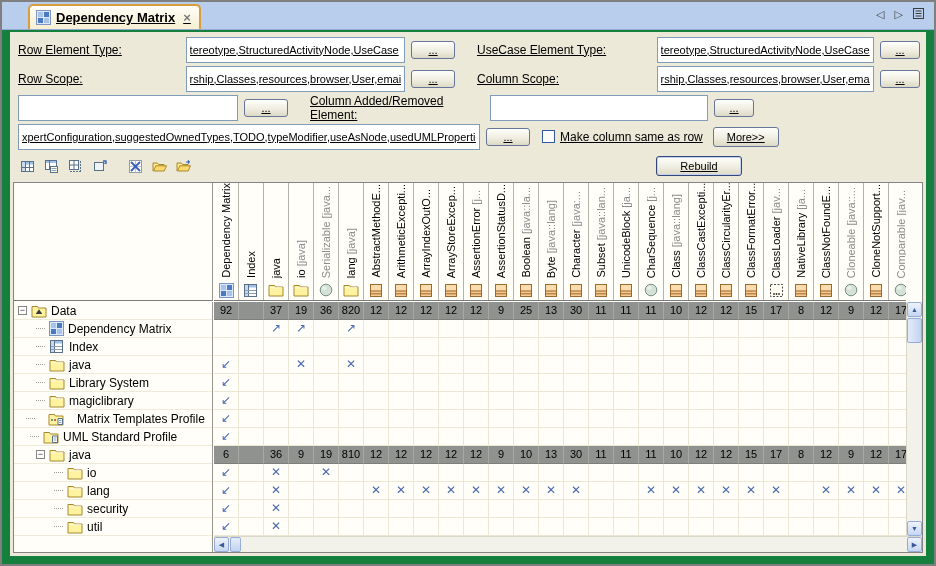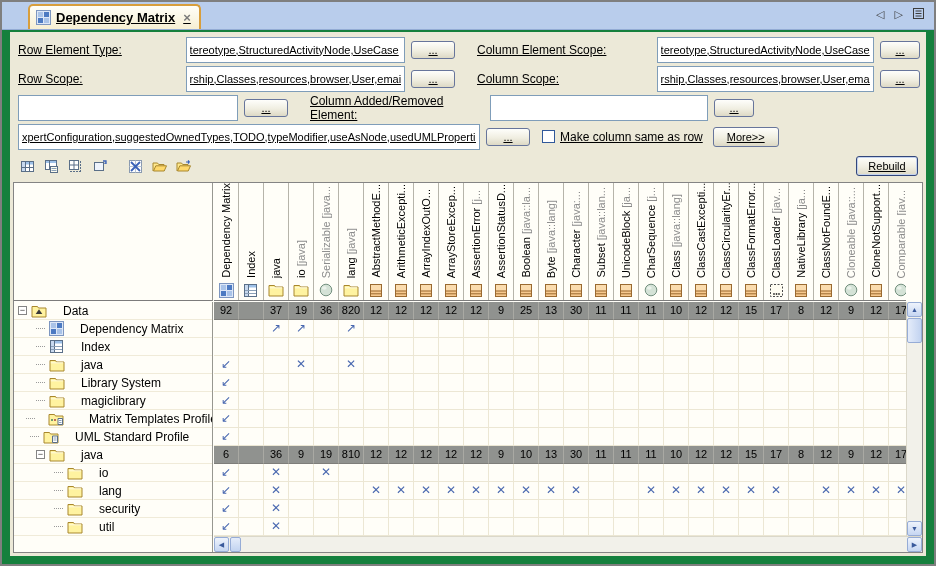--- a/index.html
+++ b/index.html
@@ -32,37 +32,37 @@
 .criteria-input { width:462px; }
 .btn { background:linear-gradient(#fefefb,#f0eee1 55%,#ddd9c5); border:1px solid #67759b; border-radius:3px; font-size:11px; font-family:inherit; color:#000; }
 .cb { width:13px; height:13px; background:#fff; border:1px solid #30589a; margin:0 5px 0 12px; flex:0 0 13px; }
 .cb-label { font-size:12px; }
 .morebtn { width:66px; height:20px; margin-left:10px; }
 
 
 .toolbar { display:flex; align-items:center; padding:0 8px 6px 8px; gap:5px; }
 .ticon { width:19px; height:19px; display:flex; align-items:center; justify-content:center; border:1px solid transparent; }
 .tsep { width:7px; }
-.rebuild { width:62px; height:20px; border:1px solid #33477b; box-shadow: inset 0 0 0 1px #c3d2ee; margin-left:auto; }
+.rebuild { width:86px; height:20px; border:1px solid #33477b; box-shadow: inset 0 0 0 1px #c3d2ee; margin-left:auto; margin-right:176px; }
 
 
 .matrixbox { position:relative; margin:0 3px 3px 3px; flex:1; background:#fffef8; border:1px solid #848484; overflow:hidden; }
 .corner { position:absolute; left:0; top:0; width:199px; height:118px; background:#fffef8; border-right:1px solid #979790; border-bottom:1px solid #7c7c7c; }
 .colheaders { position:absolute; left:200px; top:0; right:16px; height:118px; display:flex; background:#fffef8; border-bottom:1px solid #7c7c7c; overflow:hidden; }
 .hcell { flex:0 0 25px; width:25px; border-right:1px solid #b6b4aa; display:flex; flex-direction:column; align-items:center; justify-content:flex-end; padding-bottom:2px; background:#fffef8; }
 .hlabel { writing-mode:vertical-rl; transform:rotate(180deg); font-size:11px; white-space:nowrap; overflow:hidden; max-height:97px; color:#000; margin-bottom:4px; }
 .hlabel .sfx { color:#8c8c8c; }
 .hlabel.dim { color:#8c8c8c; }
 .hicon-wrap { height:16px; display:flex; align-items:center; justify-content:center; }
 
 .tree { position:absolute; left:0; top:119px; width:199px; bottom:0; background:#fffef8; border-right:1px solid #979790; overflow:hidden; }
 .trow { height:18px; display:flex; align-items:center; font-size:12px; border-bottom:1px solid #f0ebd9; white-space:nowrap; color:#000; }
 .texp { width:9px; height:9px; flex:0 0 9px; border:1px solid #848484; background:#fff; font-size:9px; line-height:7px; text-align:center; margin-right:4px; color:#333; }
 .tstub { width:9px; flex:0 0 9px; border-top:1px dotted #9a9a9a; margin-right:4px; }
-.tlabel { margin-left:16px; }
+.tlabel { margin-left:4px; }
 
 .grid { position:absolute; left:200px; top:119px; right:16px; bottom:16px; background:#fffef8; overflow:hidden; }
 .grow { display:flex; height:18px; width:700px; }
 .gcell { flex:0 0 25px; width:25px; height:18px; border-right:1px solid #ece7d4; border-bottom:1px solid #ece7d4; text-align:center; font-size:11px; line-height:16px; }
 .grow.summary .gcell { background:#90928f; color:#000; border-right:1px solid #a9a9a3; border-bottom:1px solid #7e7e7a; }
 .gcell.mark { color:#4a69b0; font-size:12px; }
 
 
 .vscroll { position:absolute; right:0; top:119px; bottom:16px; width:16px; background:#f2f1ea; border-left:1px solid #dbd8ca; }
 .hscroll { position:absolute; left:200px; right:0; bottom:0; height:16px; background:#f2f1ea; border-top:1px solid #dbd8ca; }
@@ -106,21 +106,21 @@
   </div>
 
   <div class="main">
 
     <div class="form">
       <div class="frow">
         <span class="flabel">Row Element Type:</span>
         <input class="finput" value="tereotype,StructuredActivityNode,UseCase" style="">
         <button class="btn fbtn">...</button>
         <span class="fspacer"></span>
-        <span class="flabel2">Column Element Scope:</span>
+        <span class="flabel2">UseCase Element Type:</span>
         <input class="finput finput2" value="tereotype,StructuredActivityNode,UseCase" style="">
         <button class="btn fbtn fbtn2">...</button>
       </div>
       <div class="frow">
         <span class="flabel">Row Scope:</span>
         <input class="finput" value="rship,Classes,resources,browser,User,email" style="">
         <button class="btn fbtn">...</button>
         <span class="fspacer"></span>
         <span class="flabel2">Column Scope:</span>
         <input class="finput finput2" value="rship,Classes,resources,browser,User,email" style="">

